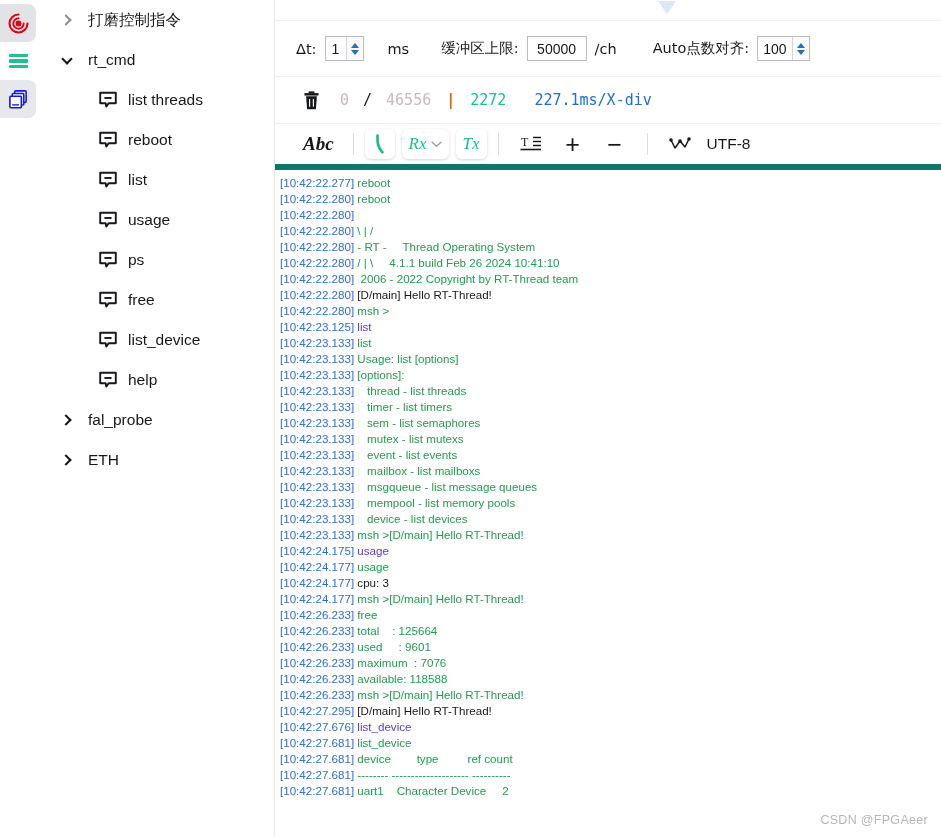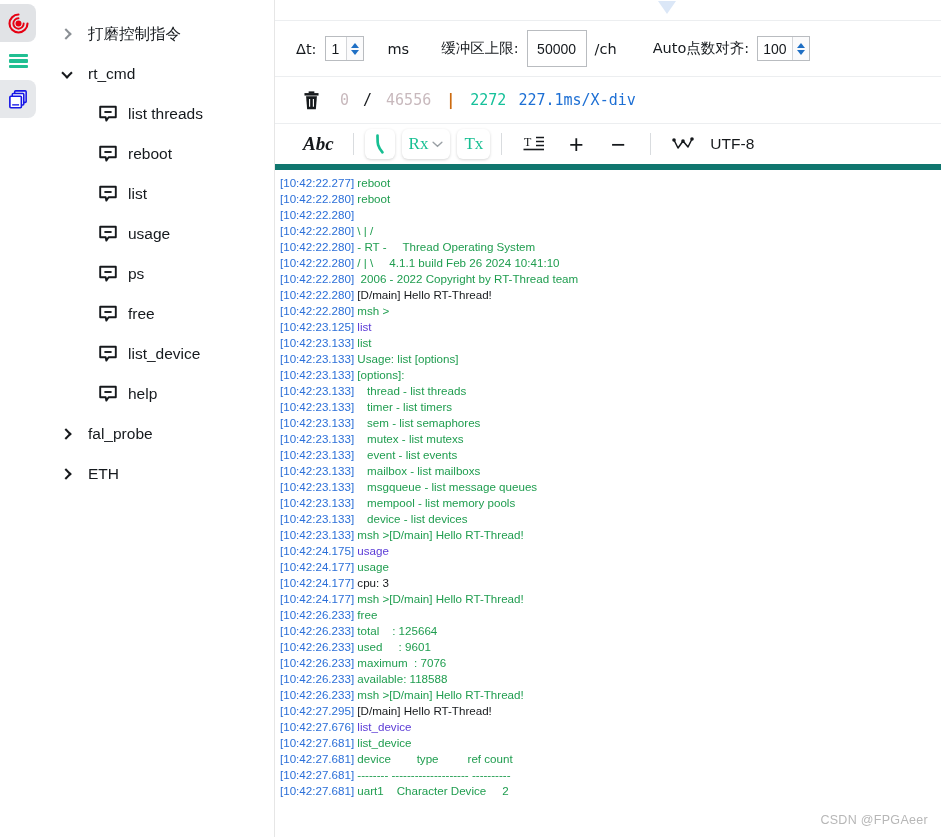--- a/index.html
+++ b/index.html
@@ -44,21 +44,20 @@
   
   .hamburger { width: 19px; height: 15px; display:flex; flex-direction:column; justify-content:space-between;}
   .hamburger i { display:block; height:3.4px; background:#21bf92; border-radius:1px;}
 
   
   .sidebar {
     width: 239px;
     flex: 0 0 239px;
     background: #ffffff;
     border-right: 1px solid #e6e6e6;
-    padding-top: 14px;
     overflow: hidden;
   }
   .tree-row {
     height: 40px;
     display: flex;
     align-items: center;
     font-size: 15.5px;
     color: #15191d;
     cursor: pointer;
     white-space: nowrap;
@@ -142,21 +141,21 @@
     display: flex; flex-direction: column;
     align-items: center; justify-content: center;
     gap: 2px;
     background: #fbfbfc;
     cursor: pointer;
   }
   .tri-u { width:0;height:0;border-left:4.5px solid transparent;border-right:4.5px solid transparent;border-bottom:5px solid #1f6fc4;}
   .tri-d { width:0;height:0;border-left:4.5px solid transparent;border-right:4.5px solid transparent;border-top:5px solid #1f6fc4;}
   .txtbox {
     border: 1px solid #b9bcc0;
-    height: 37px;
+    height: 25px;
     min-width: 60px;
     padding: 0 8px;
     display: inline-flex; align-items: center; justify-content:center;
     font-size: 14px; color:#15191d; background:#fff;
     margin: 0 8px;
   }
 
   
   .counterbar {
     height: 47px;
@@ -166,21 +165,21 @@
     padding-left: 21px;
     border-bottom: 1px solid #eceef0;
     font-family: "DejaVu Sans Mono", monospace;
     font-size: 15px;
     white-space: nowrap;
   }
   .cnt-sep { color: #16191c; margin: 0 14px; }
   .cnt-dim { color: #c8b9bd; }
   .cnt-pipe { color: #cc6b10; margin: 0 15px; font-weight: bold;}
   .cnt-green { color: #16c09a; }
-  .cnt-blue { color: #1d6fd4; margin-left: 12px; }
+  .cnt-blue { color: #1d6fd4; margin-left: 28px; }
 
   
   .fmtbar {
     height: 46px;
     flex: 0 0 46px;
     display: flex;
     align-items: center;
     padding-left: 20px;
     border-bottom: 6px solid #0f766e;
     gap: 0;
@@ -200,20 +199,21 @@
     height: 30px;
     min-width: 30px;
     border-radius: 6px;
     display: inline-flex;
     align-items: center;
     justify-content: center;
     padding: 0 7px;
     cursor: pointer;
     color: #16bf92;
     font-family: "Liberation Serif", serif;
+    font-style: italic;
     font-size: 17px;
     gap: 4px;
   }
   .pillbtn.raised { box-shadow: 0 1px 3px rgba(0,0,0,.17); background:#fff; }
   .ic-btn {
     width: 30px; height: 30px;
     display: inline-flex; align-items: center; justify-content: center;
     cursor: pointer;
     margin: 0 6px;
   }

